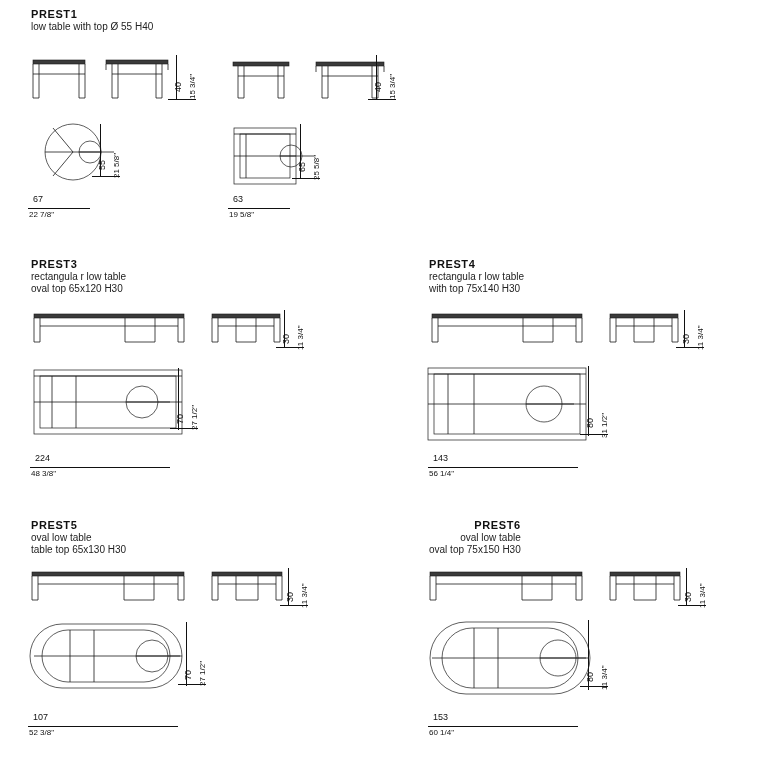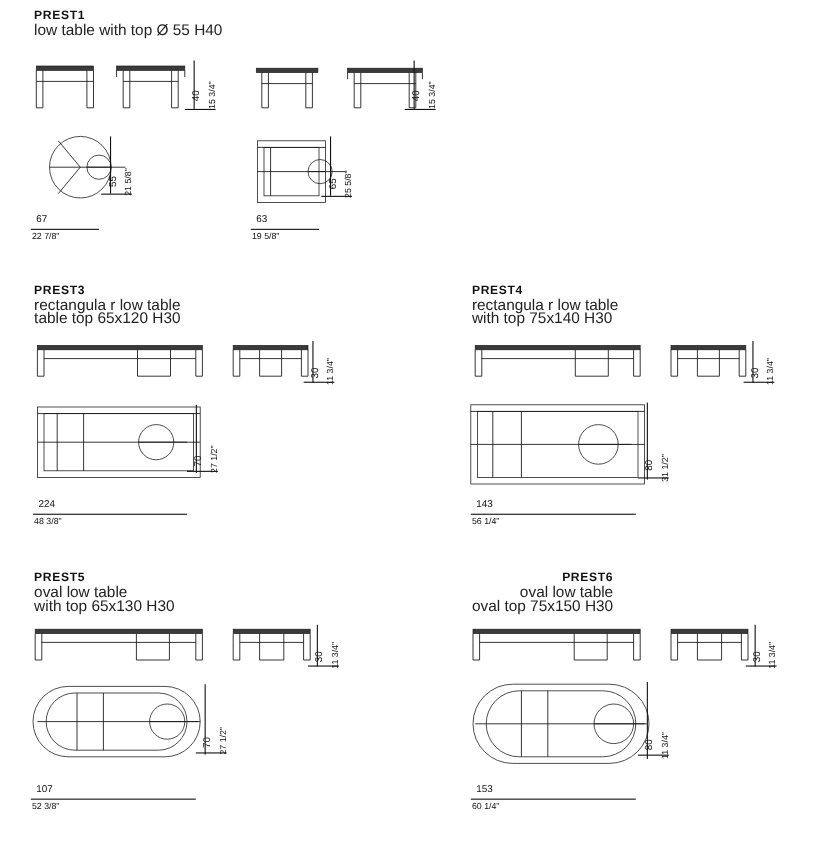--- a/index.html
+++ b/index.html
@@ -16,21 +16,21 @@
   .block{position:absolute;}
 
   .title{
     font-size:11px;
     font-weight:bold;
     letter-spacing:0.6px;
     color:#111;
     line-height:13px;
   }
   .subtitle{
-    font-size:14px;
+    font-size:10px;
     color:#222;
     line-height:12px;
     font-weight:normal;
   }
 
   
   .dim{
     position:absolute;
     font-size:9px;
     color:#111;
@@ -130,21 +130,21 @@
   <div class="dim vert small" style="left:312px;top:180px;">25 5/8"</div>
   <div class="rule hrule" style="left:292px;top:178px;width:28px;"></div>
 
   <div class="dim" style="left:233px;top:194px;">63</div>
   <div class="rule hrule" style="left:228px;top:208px;width:62px;"></div>
   <div class="dim small" style="left:229px;top:210px;">19 5/8"</div>
 
   <div class="block" style="left:31px;top:258px;">
     <div class="title">PREST3</div>
     <div class="subtitle">rectangula r low table</div>
-    <div class="subtitle">table top 65x120 H30</div>
+    <div class="subtitle">oval top 65x120 H30</div>
   </div>
 
   <svg class="block" style="left:30px;top:308px;" width="260" height="42">
 
     <rect class="fill-top" x="4" y="6" width="150" height="4"></rect>
     <path class="ln" d="M4 10 L4 34 M10 10 L10 34 M148 10 L148 34 M154 10 L154 34"></path>
     <path class="ln" d="M10 18 L148 18"></path>
     <path class="ln" d="M4 34 L10 34 M148 34 L154 34"></path>
     <path class="ln" d="M95 10 L95 34 L125 34 L125 10"></path>
 
@@ -213,21 +213,21 @@
   <div class="dim vert small" style="left:600px;top:438px;">31 1/2"</div>
   <div class="rule hrule" style="left:580px;top:434px;width:28px;"></div>
 
   <div class="dim" style="left:433px;top:453px;">143</div>
   <div class="rule hrule" style="left:428px;top:467px;width:150px;"></div>
   <div class="dim small" style="left:429px;top:469px;">56  1/4"</div>
 
   <div class="block" style="left:31px;top:519px;">
     <div class="title">PREST5</div>
     <div class="subtitle">oval low table</div>
-    <div class="subtitle">with top 65x130 H30</div>
+    <div class="subtitle">table top 65x130 H30</div>
   </div>
 
   <svg class="block" style="left:28px;top:566px;" width="270" height="42">
     <rect class="fill-top" x="4" y="6" width="152" height="4"></rect>
     <path class="ln" d="M4 10 L4 34 M10 10 L10 34 M150 10 L150 34 M156 10 L156 34"></path>
     <path class="ln" d="M10 18 L150 18"></path>
     <path class="ln" d="M4 34 L10 34 M150 34 L156 34"></path>
     <path class="ln" d="M96 10 L96 34 L126 34 L126 10"></path>
 
     <rect class="fill-top" x="184" y="6" width="70" height="4"></rect>

